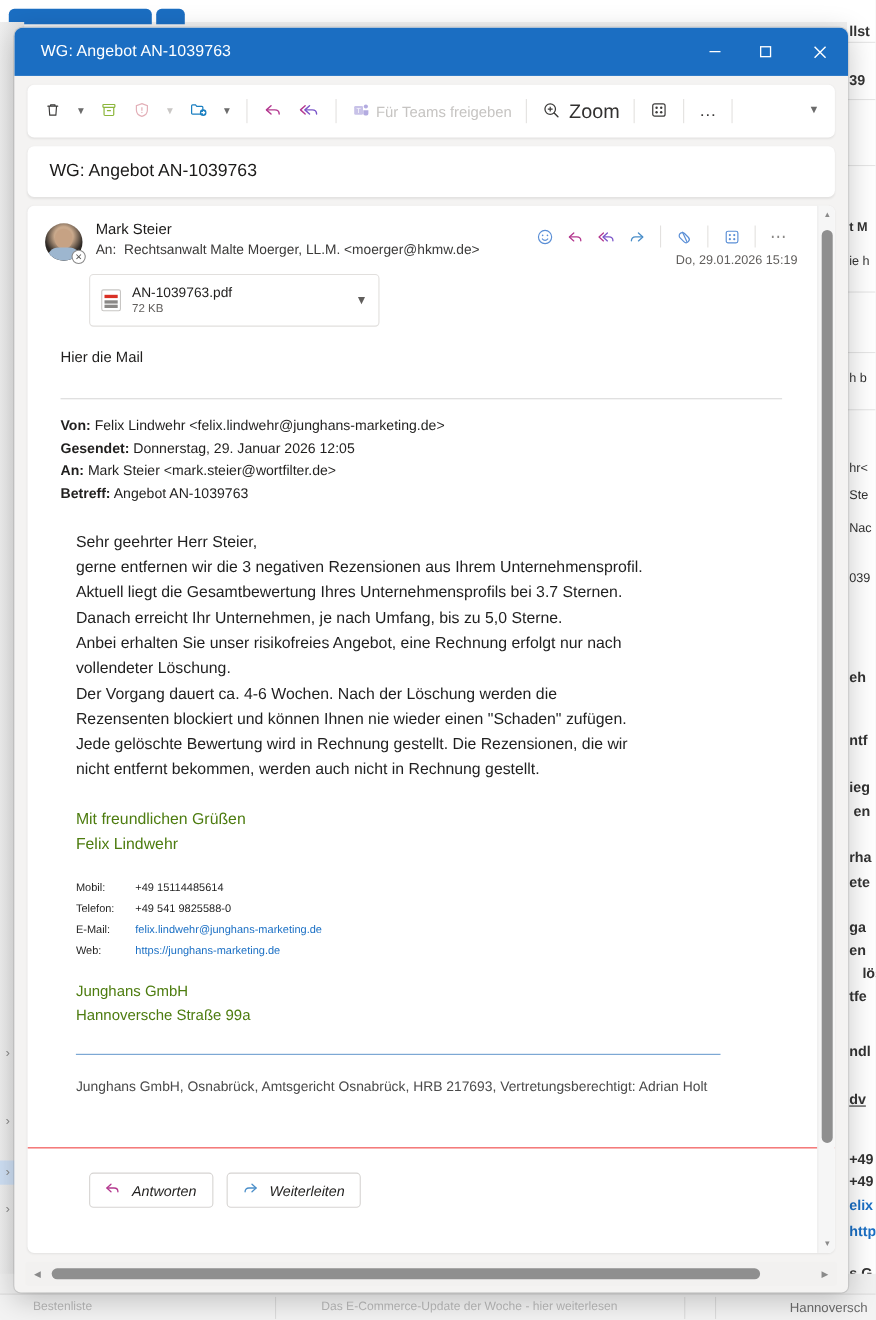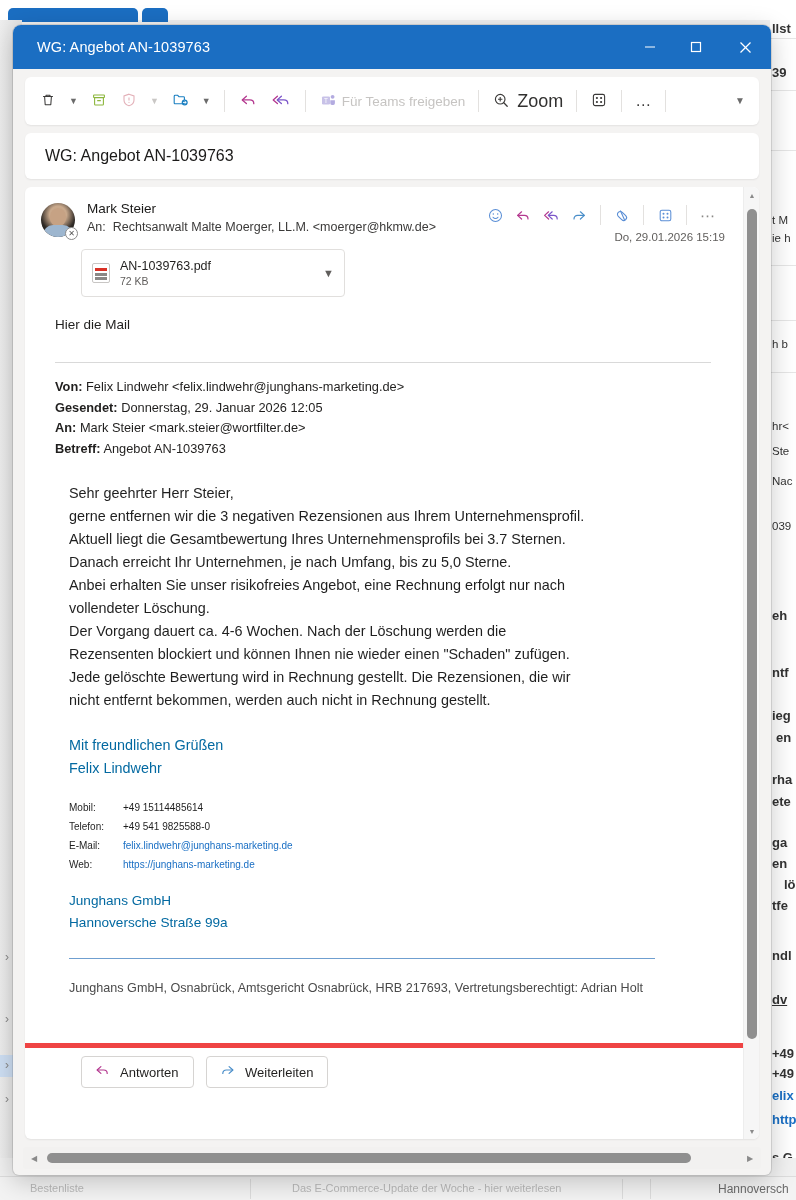--- a/index.html
+++ b/index.html
@@ -158,21 +158,21 @@
   .body-area { padding: 20px 26px 0 30px; }
   .intro { font-size: 13.5px; color: #201f1e; }
   .hr-thin { height: 1px; background: #d9d9d9; margin: 30px 0 14px 0; }
   .hdr-block { font-size: 12.8px; color: #201f1e; line-height: 1.62; }
   .hdr-block b { font-weight: 700; }
   .para {
     font-size: 14.4px; color: #1f1f1f; line-height: 1.60;
     font-family: "Liberation Sans", sans-serif; padding-left: 14px;
   }
   .para-gap { height: 22px; }
-  .sig { font-size: 14.4px; color: #0369a1; line-height: 1.60; padding-left: 14px; }
+  .sig { font-size: 14.4px; color: #4d7c0f; line-height: 1.60; padding-left: 14px; }
   .contact { font-size: 10px; color: #1f1f1f; line-height: 1.90; padding-left: 14px; }
   .contact .ck { display: inline-block; width: 54px; }
   .lnk { color: #1a6fc4; }
   .hr-blue { height: 1px; background: #6f9fd0; margin: 24px 0 20px 14px; width: 586px; }
   .legal { font-size: 12.6px; color: #4a4a4a; line-height: 1.52; padding-left: 14px; }
 
   
   .vscroll {
     position: absolute; right: 0; top: 0; bottom: 0; width: 16px;
     background: #f6f6f6; border-left: 1px solid #ededed;
@@ -183,21 +183,21 @@
     color: #8a8a8a; font-size: 7px;
   }
   .vs-arrow.up { top: 0; } .vs-arrow.dn { bottom: 0; }
   .vs-thumb {
     position: absolute; left: 3px; width: 10px; top: 22px; height: 830px;
     background: #8f8f8f; border-radius: 5px;
   }
 
   
   .replybar {
-    border-top: 5px solid #ef4444; padding: 8px 0 0 56px; flex: 0 0 96px;
+    border-top: 1px solid #ef4444; padding: 22px 0 0 56px; flex: 0 0 96px; font-style: italic;
   }
   .rb-btn {
     display: inline-flex; align-items: center; gap: 9px; height: 32px;
     border: 1px solid #d6d4d2; border-radius: 4px; background: #fff;
     padding: 0 14px 0 12px; font-size: 13px; color: #201f1e; margin-right: 8px;
   }
 
   
   .hscroll {
     flex: 0 0 22px; height: 22px; margin: 8px 10px 6px 10px;
@@ -229,21 +229,21 @@
     <div class="chev" style="top:1038px;">›</div>
     <div class="chev" style="top:1072px;">›</div>
   </div>
 
   <div class="bg-right-panel">
     <div class="rsep" style="top:18px;"></div>
     <div class="rline rbold" style="top:1px;">llst</div>
     <div class="rline rbold" style="top:45px;">39</div>
     <div class="rsep" style="top:70px;"></div>
     <div class="rsep" style="top:130px;"></div>
-    <div class="rline" style="top:194px;">t M</div>
+    <div class="rline" style="top:181px;font-weight:bold;">t M</div>
     <div class="rline" style="top:212px;">ie h</div>
     <div class="rsep" style="top:245px;"></div>
     <div class="rsep" style="top:300px;"></div>
     <div class="rline" style="top:318px;">h b</div>
     <div class="rsep" style="top:352px;"></div>
     <div class="rline" style="top:400px;">hr&lt;</div>
     <div class="rline" style="top:425px;">Ste</div>
     <div class="rline" style="top:455px;">Nac</div>
     <div class="rline" style="top:500px;">039</div>
     <div class="rline rbold" style="top:588px;">eh</div>

